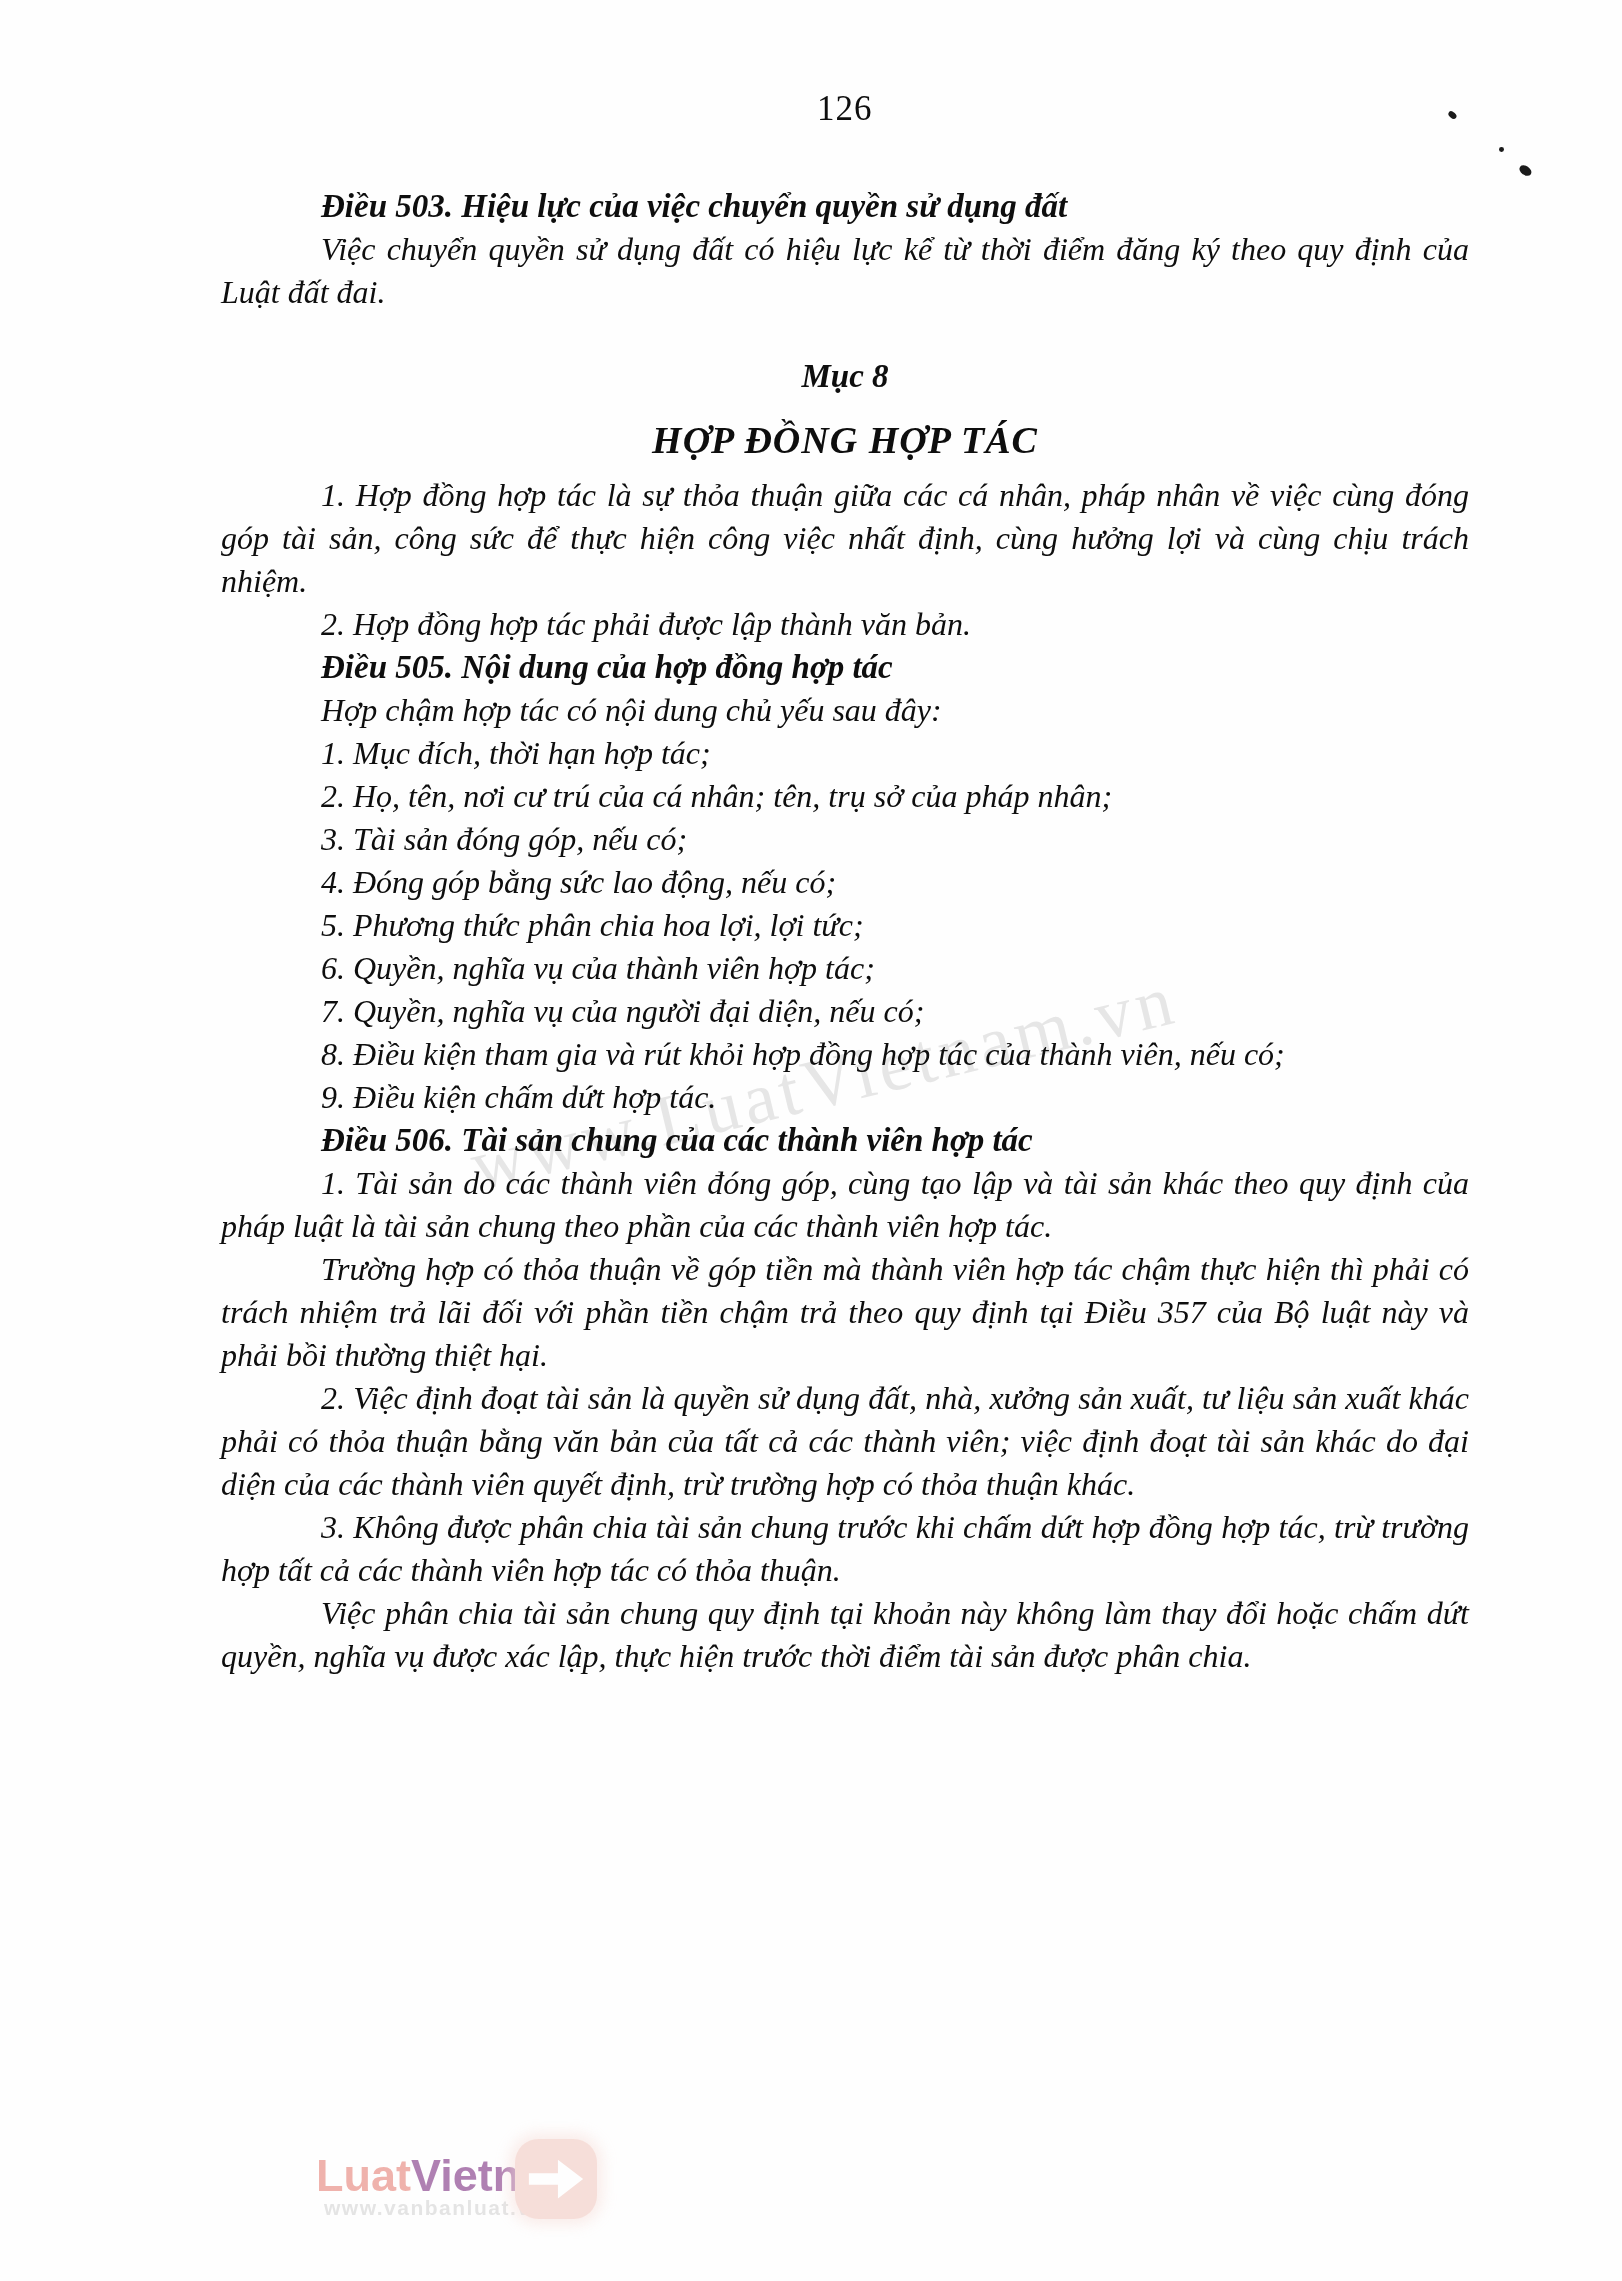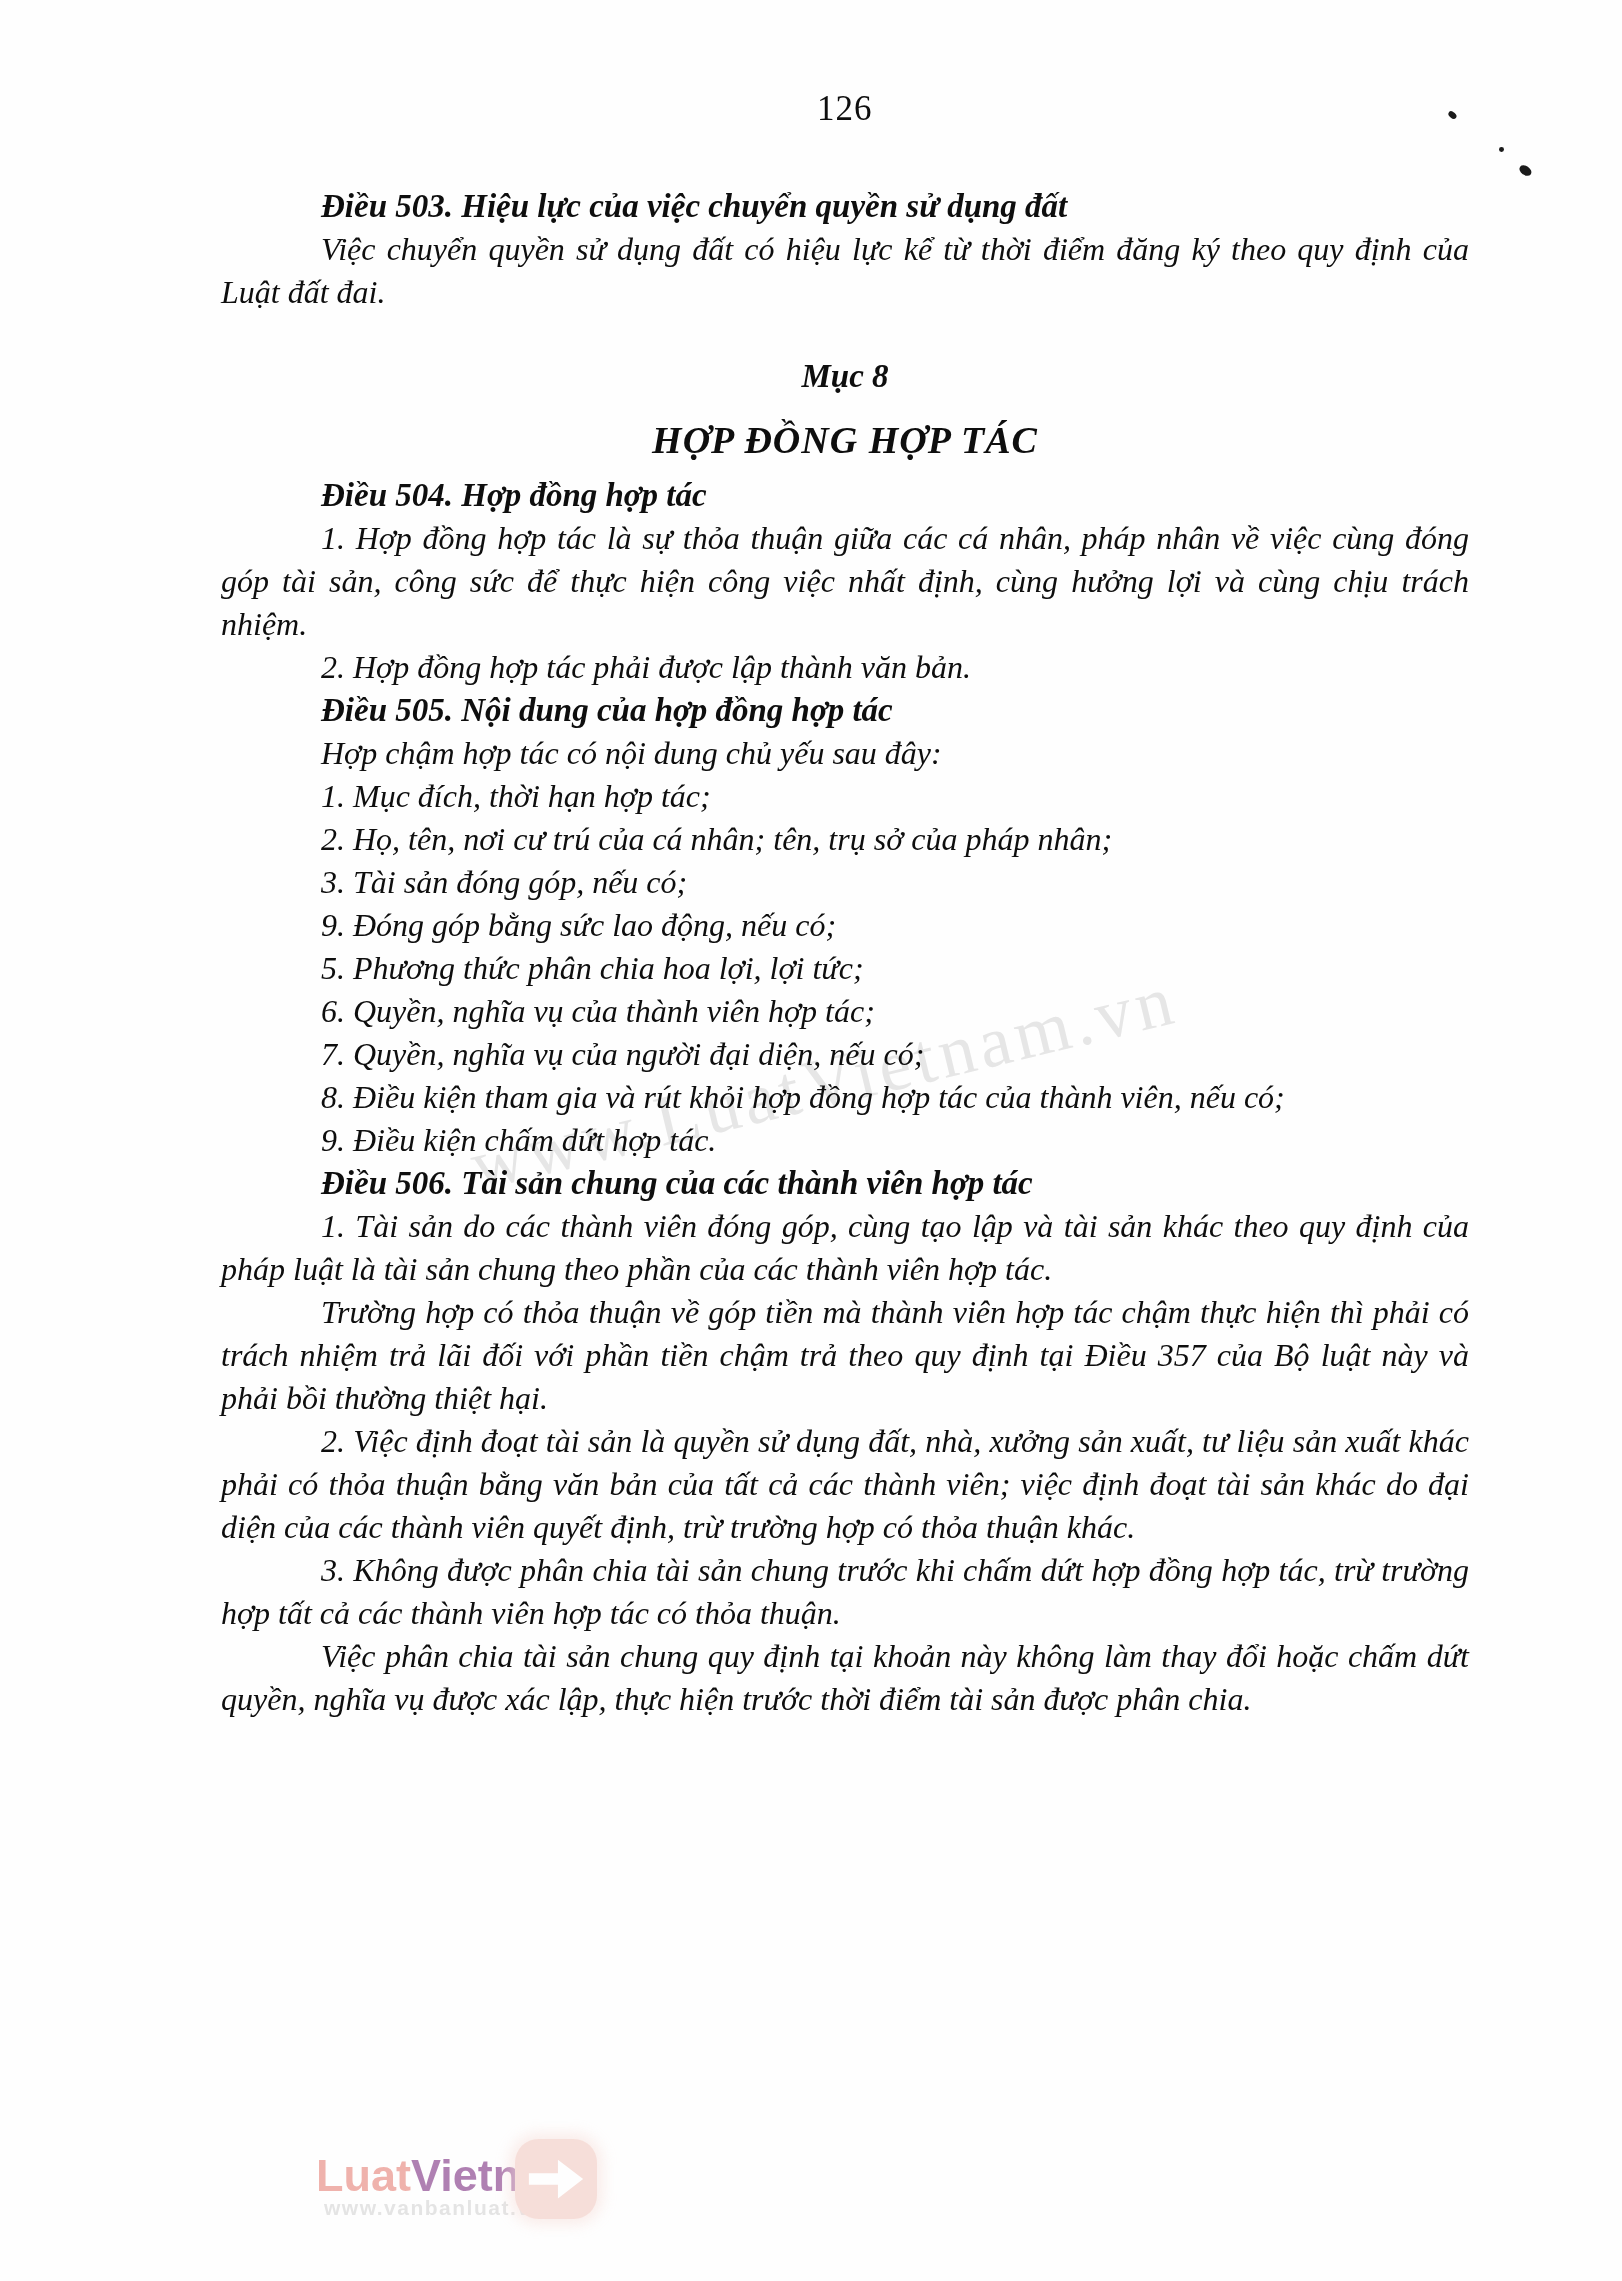--- a/index.html
+++ b/index.html
@@ -125,30 +125,29 @@
   <div class="watermark-diagonal">www.LuatVietnam.vn</div>
 
   <div class="content">
 
     <h2 class="heading">Điều 503. Hiệu lực của việc chuyển quyền sử dụng đất</h2>
     <p class="body-par">Việc chuyển quyền sử dụng đất có hiệu lực kể từ thời điểm đăng ký theo quy định của Luật đất đai.</p>
 
     <div class="section-label">Mục 8</div>
     <div class="section-title">HỢP ĐỒNG HỢP TÁC</div>
 
-    <h2 class="heading">Điều 504. Hợp đồng hợp tác</h2>
     <p class="body-par">1. Hợp đồng hợp tác là sự thỏa thuận giữa các cá nhân, pháp nhân về việc cùng đóng góp tài sản, công sức để thực hiện công việc nhất định, cùng hưởng lợi và cùng chịu trách nhiệm.</p>
     <p class="body-par">2. Hợp đồng hợp tác phải được lập thành văn bản.</p>
 
     <h2 class="heading">Điều 505. Nội dung của hợp đồng hợp tác</h2>
     <p class="body-par">Hợp chậm hợp tác có nội dung chủ yếu sau đây:</p>
     <p class="clause-item">1. Mục đích, thời hạn hợp tác;</p>
     <p class="clause-item">2. Họ, tên, nơi cư trú của cá nhân; tên, trụ sở của pháp nhân;</p>
     <p class="clause-item">3. Tài sản đóng góp, nếu có;</p>
-    <p class="clause-item">9. Đóng góp bằng sức lao động, nếu có;</p>
+    <p class="clause-item">4. Đóng góp bằng sức lao động, nếu có;</p>
     <p class="clause-item">5. Phương thức phân chia hoa lợi, lợi tức;</p>
     <p class="clause-item">6. Quyền, nghĩa vụ của thành viên hợp tác;</p>
     <p class="clause-item">7. Quyền, nghĩa vụ của người đại diện, nếu có;</p>
     <p class="clause-item">8. Điều kiện tham gia và rút khỏi hợp đồng hợp tác của thành viên, nếu có;</p>
     <p class="clause-item">9. Điều kiện chấm dứt hợp tác.</p>
 
     <h2 class="heading">Điều 506. Tài sản chung của các thành viên hợp tác</h2>
     <p class="body-par">1. Tài sản do các thành viên đóng góp, cùng tạo lập và tài sản khác theo quy định của pháp luật là tài sản chung theo phần của các thành viên hợp tác.</p>
     <p class="body-par">Trường hợp có thỏa thuận về góp tiền mà thành viên hợp tác chậm thực hiện thì phải có trách nhiệm trả lãi đối với phần tiền chậm trả theo quy định tại Điều 357 của Bộ luật này và phải bồi thường thiệt hại.</p>
     <p class="body-par">2. Việc định đoạt tài sản là quyền sử dụng đất, nhà, xưởng sản xuất, tư liệu sản xuất khác phải có thỏa thuận bằng văn bản của tất cả các thành viên; việc định đoạt tài sản khác do đại diện của các thành viên quyết định, trừ trường hợp có thỏa thuận khác.</p>

